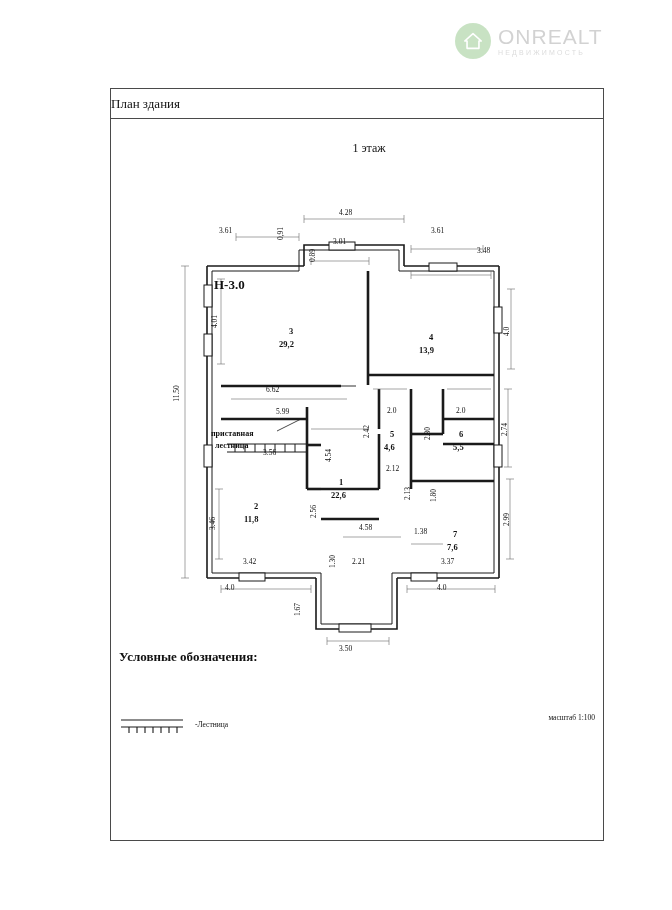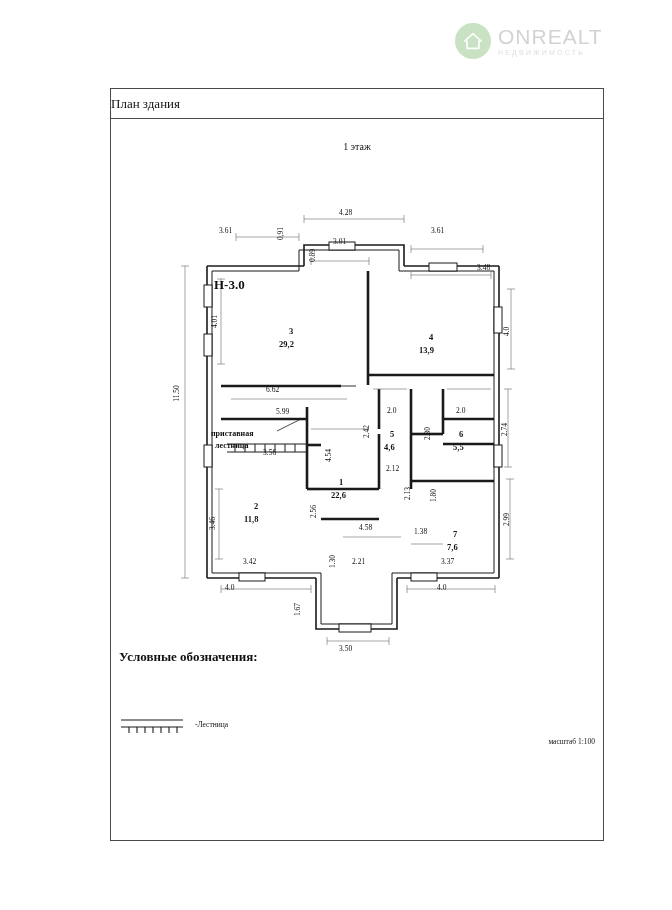--- a/index.html
+++ b/index.html
@@ -83,25 +83,25 @@
     align-items: center;
     justify-content: flex-start;
   }
   .sheet-title {
     font-size: 13px;
     font-family: "Liberation Serif", serif;
     color: #111;
   }
   .floor-label {
     position: absolute;
-    left: 0;
+    left: 12px;
     top: 52px;
     width: 100%;
     text-align: center;
-    font-size: 10px;
+    font-size: 12px;
     color: #111;
   }
 
   
   .legend-title {
     position: absolute;
     left: 8px;
     top: 560px;
     font-size: 13px;
     font-weight: bold;
@@ -121,21 +121,21 @@
     position: relative;
   }
   .legend-text {
     font-size: 7.5px;
     color: #111;
     margin-left: 4px;
   }
   .scale-label {
     position: absolute;
     right: 8px;
-    top: 648px;
+    top: 624px;
     font-size: 7.5px;
     color: #111;
   }
 
   
   .plan {
     position: absolute;
     left: 0;
     top: 0;
     width: 494px;
@@ -316,21 +316,21 @@
           <path d="M166 342 L190 330"></path>
         </g>
       </svg>
 
       <div class="lbl dim" style="left:228px;top:119px;">4.28</div>
       <div class="lbl dim" style="left:108px;top:137px;">3.61</div>
       <div class="lbl dim rot90" style="left:163px;top:140px;">0,91</div>
       <div class="lbl dim rot90" style="left:195px;top:162px;">0.89</div>
       <div class="lbl dim" style="left:222px;top:148px;">3.01</div>
       <div class="lbl dim" style="left:320px;top:137px;">3.61</div>
-      <div class="lbl dim" style="left:318px;top:174px;padding-left:48px;">3.48</div>
+      <div class="lbl dim" style="left:318px;top:157px;padding-left:48px;">3.48</div>
 
       <div class="lbl h-label" style="left:103px;top:188px;">Н-3.0</div>
 
       <div class="lbl dim rot90" style="left:57px;top:300px;">11.50</div>
       <div class="lbl dim rot90" style="left:97px;top:228px;">4.01</div>
       <div class="lbl dim rot90" style="left:95px;top:430px;">3.46</div>
 
       <div class="lbl dim rot90" style="left:391px;top:238px;">4.0</div>
       <div class="lbl dim rot90" style="left:387px;top:336px;">2.74</div>
       <div class="lbl dim rot90" style="left:389px;top:426px;">2.99</div>

